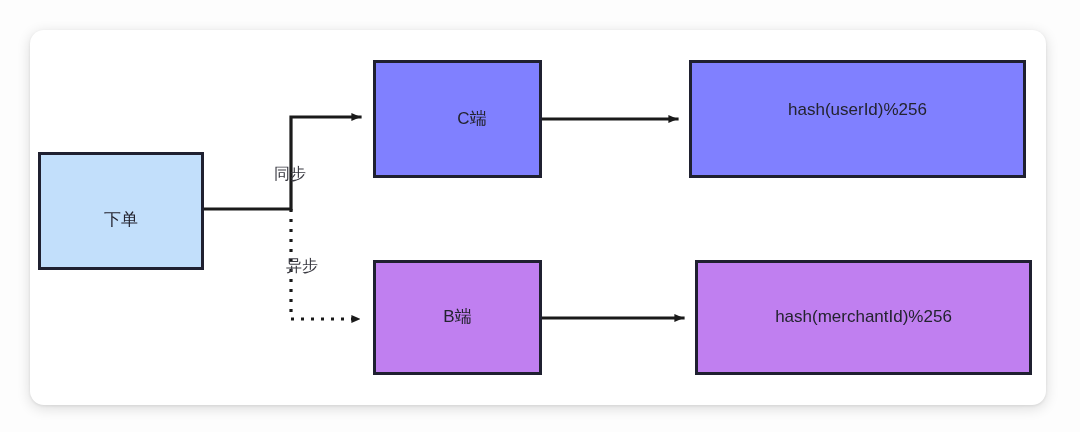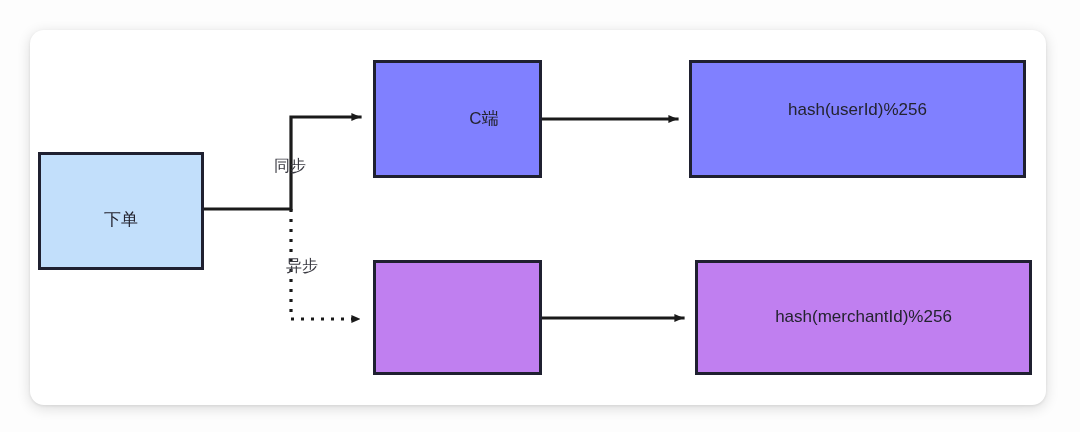--- a/index.html
+++ b/index.html
@@ -93,24 +93,25 @@
 
     <rect x="374.5" y="261.5" width="166" height="112" fill="#c07ff0" stroke="#1f2030" stroke-width="3"></rect>
 
     <rect x="690.5" y="61.5" width="334" height="115" fill="#8080ff" stroke="#1f2030" stroke-width="3"></rect>
 
     <rect x="696.5" y="261.5" width="334" height="112" fill="#c07ff0" stroke="#1f2030" stroke-width="3"></rect>
   </svg>
 
   <div class="node-label" style="left:38px; top:152px; width:166px; height:136px;">下单</div>
 
-  <div class="node-label" style="left:385px; top:60px; width:198px; height:118px;">C端</div>
+  <div class="node-label" style="left:373px; top:60px; width:198px; height:118px;">C端</div>
 
+  <div class="node-label" style="left:373px; top:260px; width:169px; height:115px;">B端</div>
 
   <div class="node-label" style="left:689px; top:60px; width:337px; height:100px;">hash(userId)%256</div>
 
   <div class="node-label" style="left:695px; top:260px; width:337px; height:115px;text-align:right;">hash(merchantId)%256</div>
 
-  <div class="edge-label" style="left:250px; top:156px; width:80px;">同步</div>
+  <div class="edge-label" style="left:250px; top:164px; width:80px;">同步</div>
 
   <div class="edge-label" style="left:262px; top:256px; width:80px;">异步</div>
 
 </div>
 
 </body></html>

